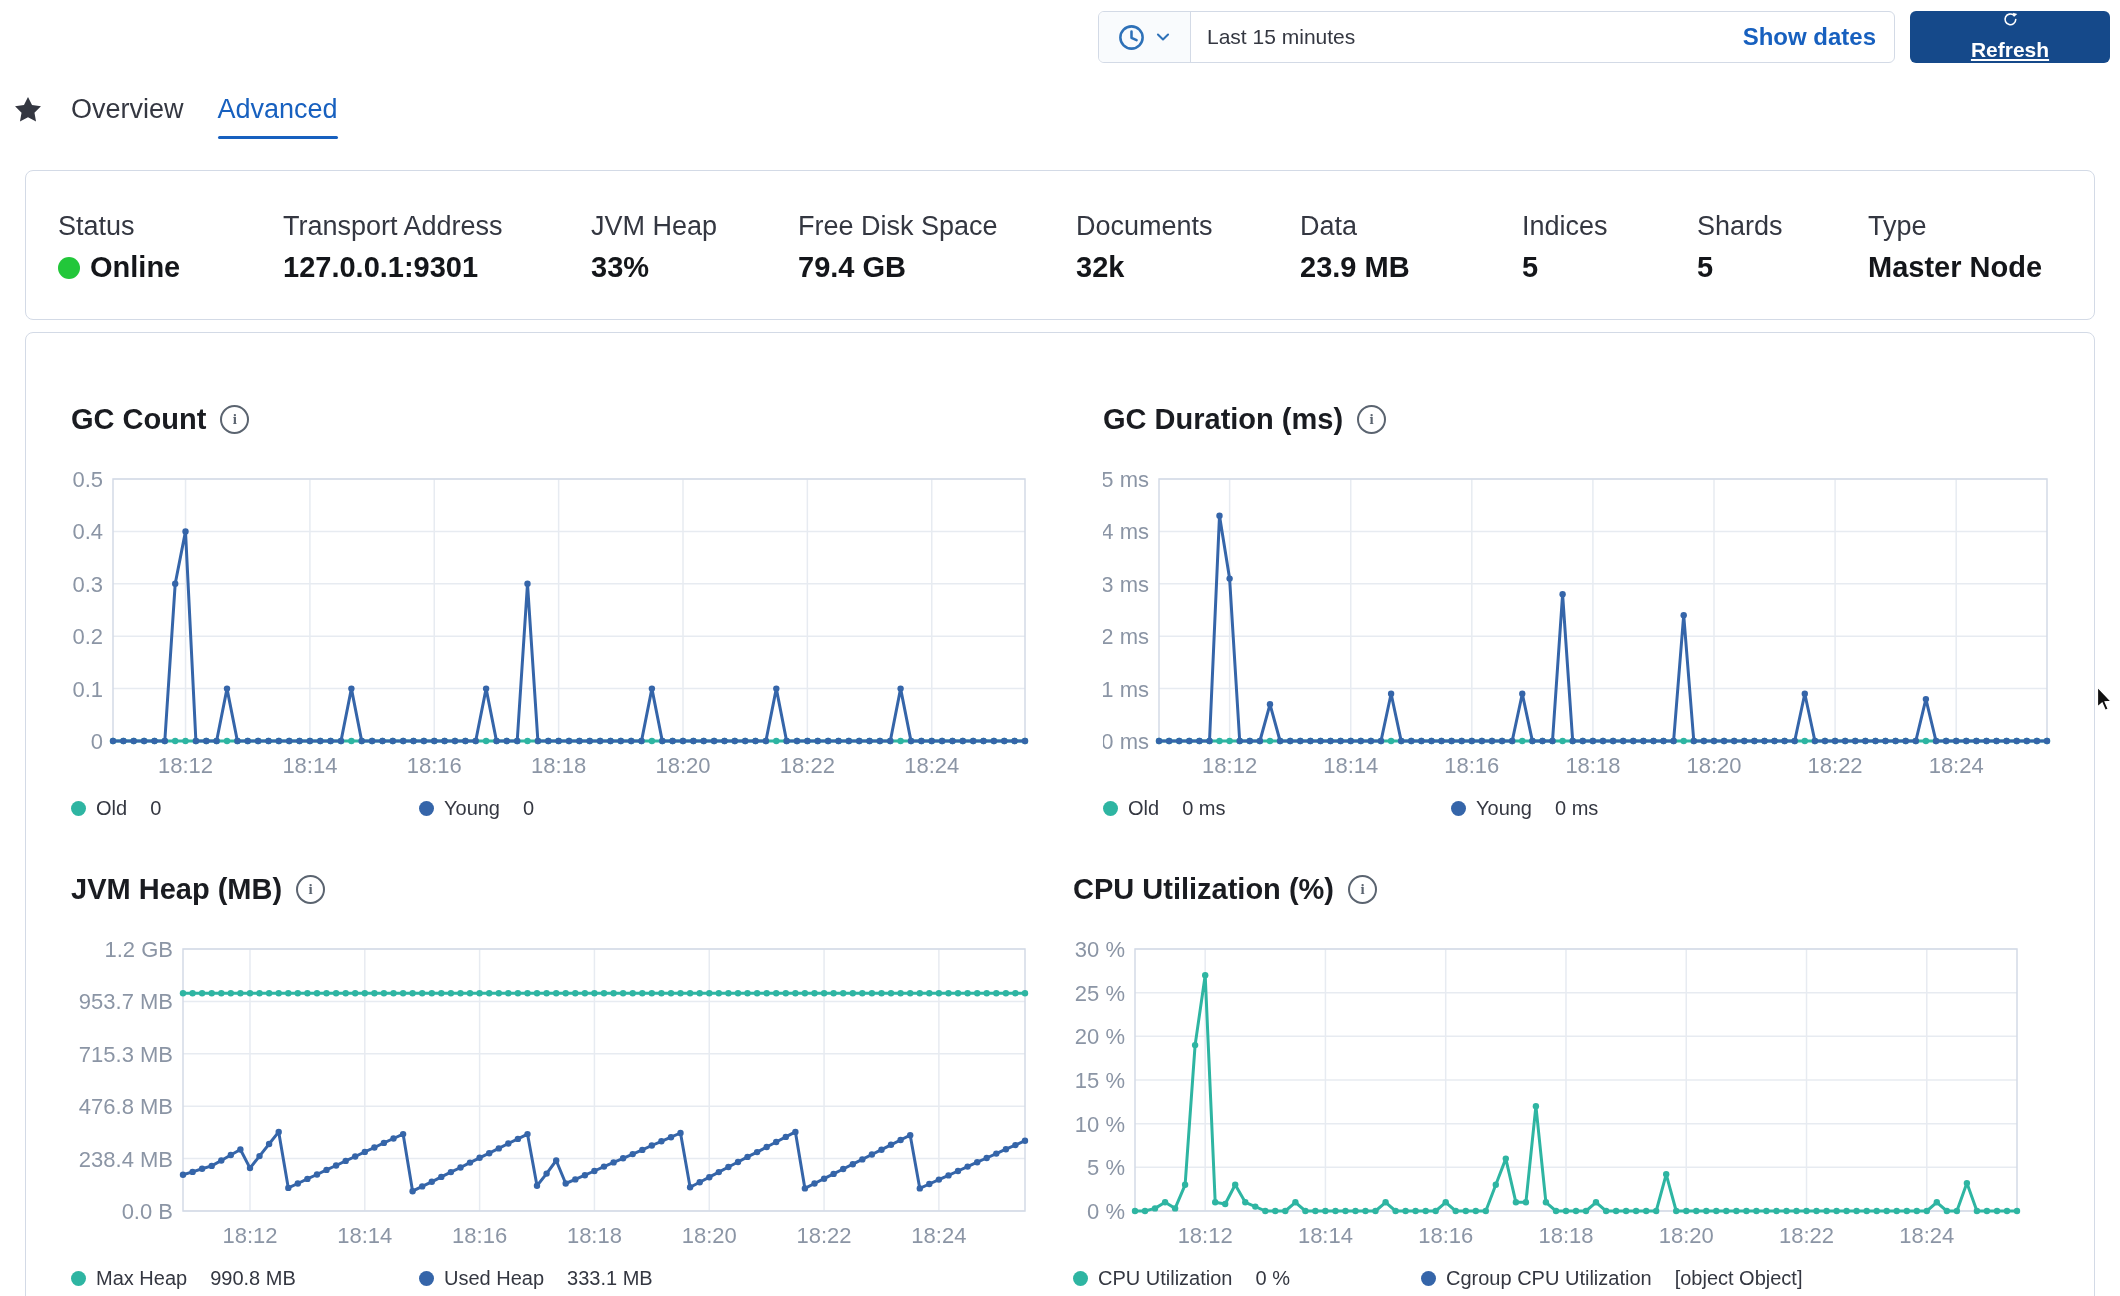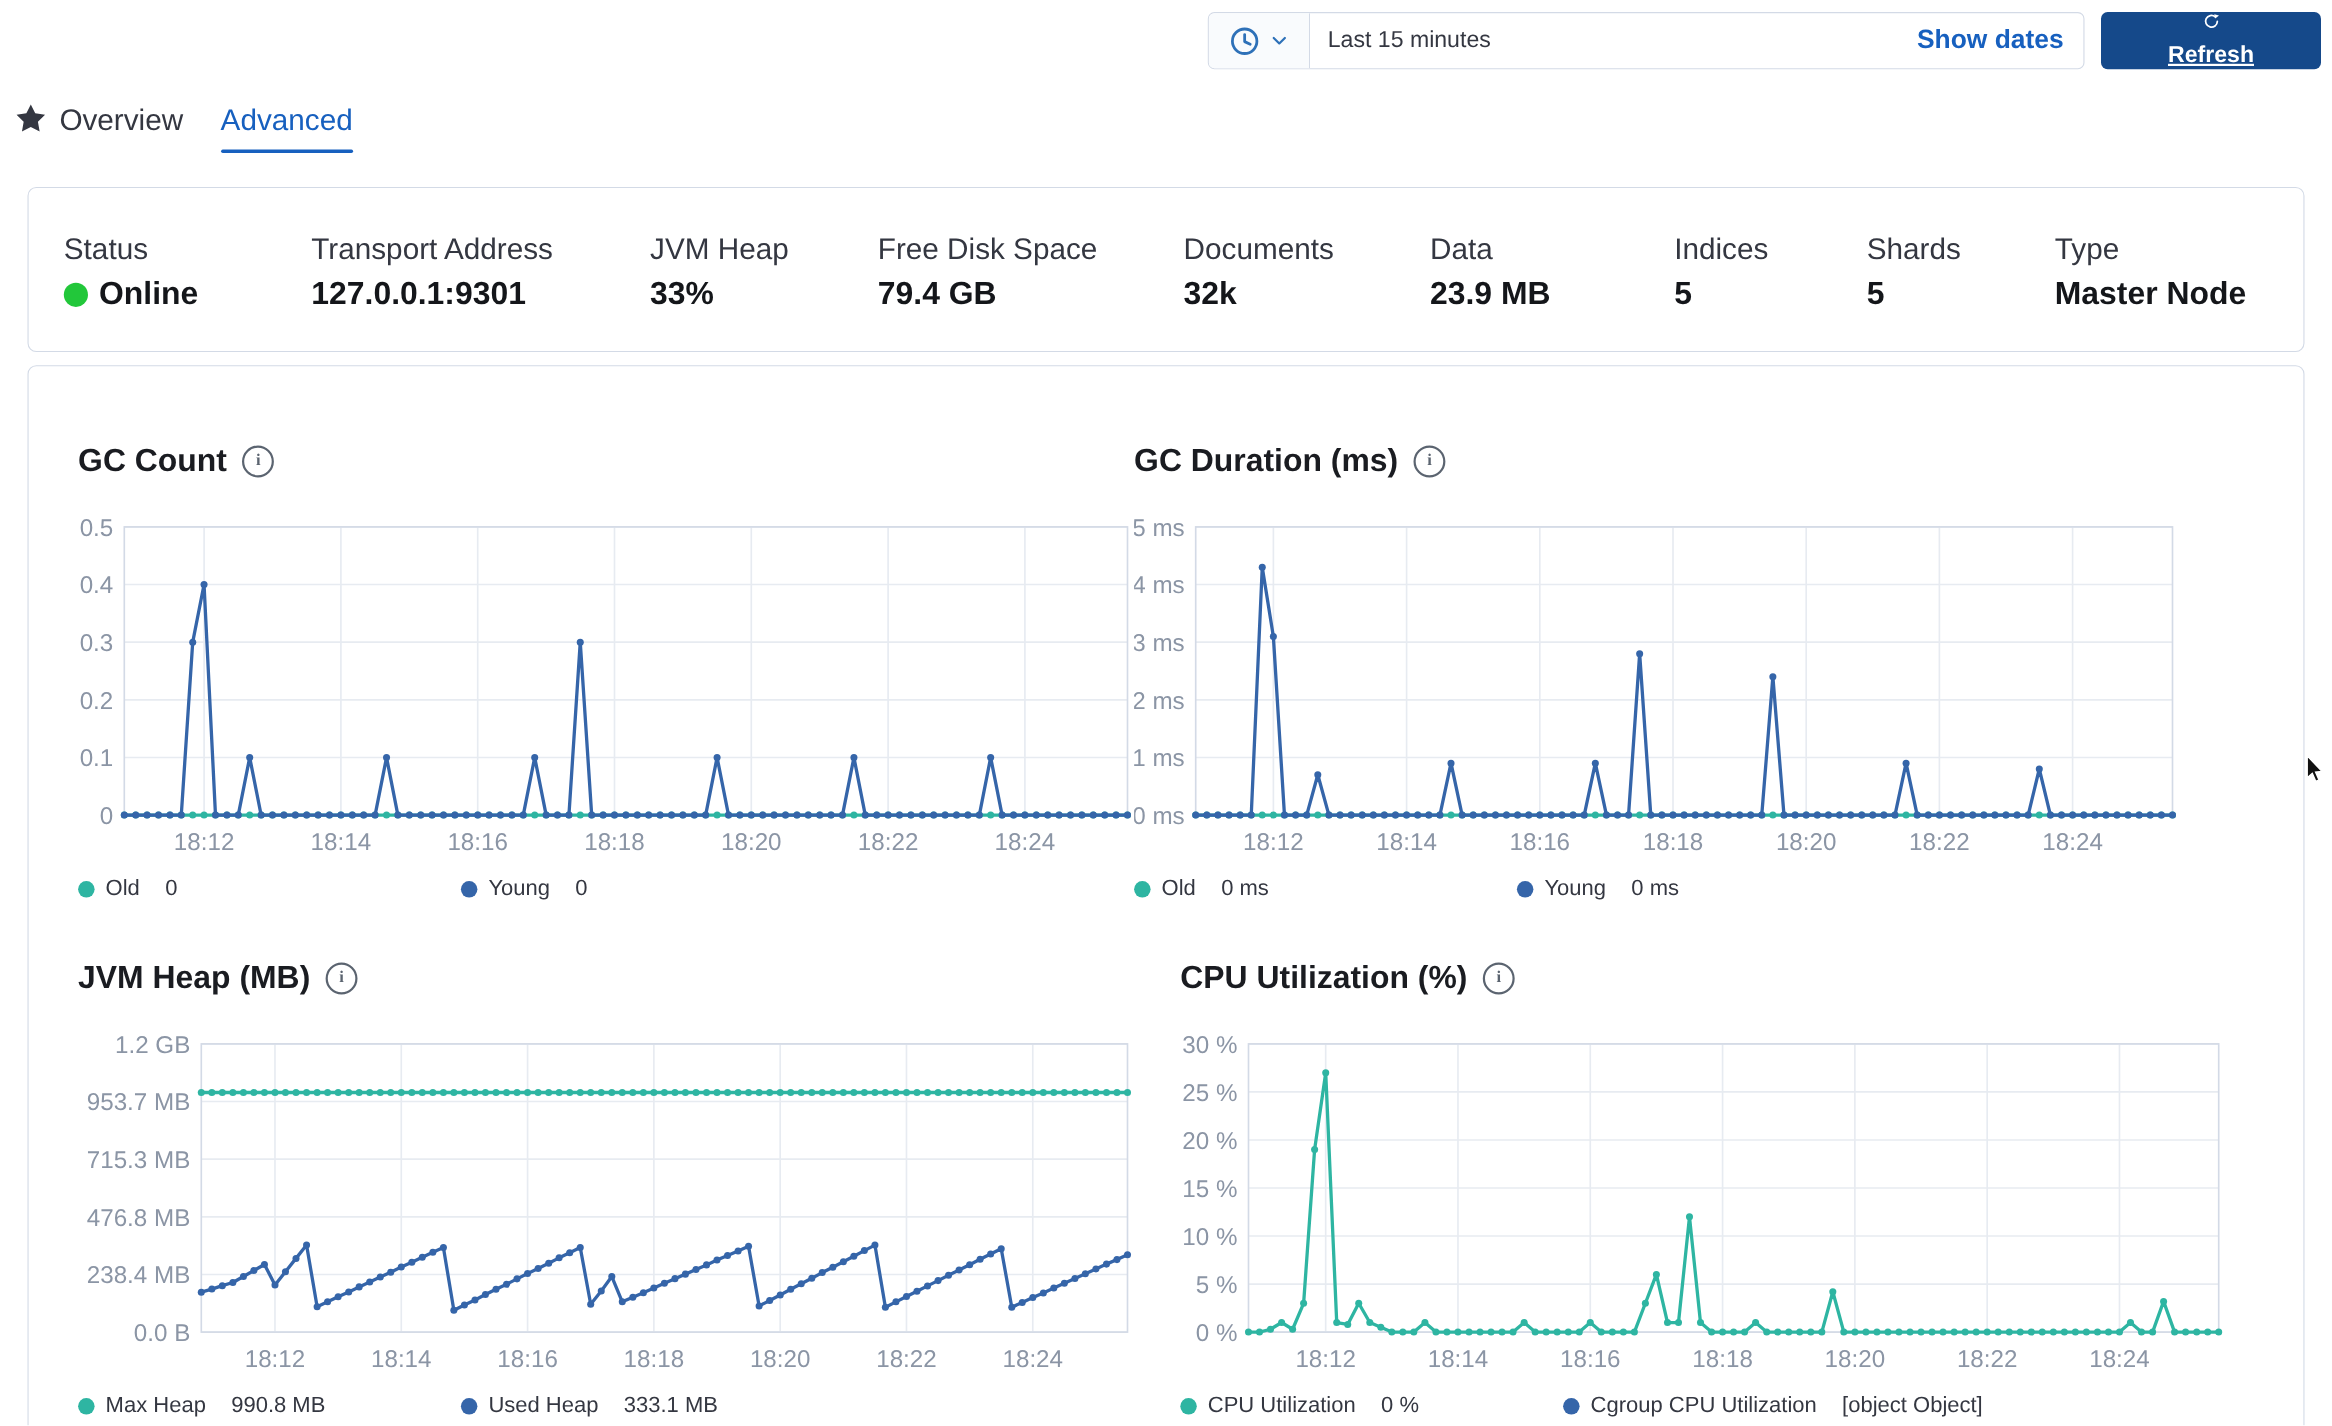--- a/index.html
+++ b/index.html
@@ -15,21 +15,21 @@
   .range-text{flex:1;display:flex;align-items:center;padding-left:16px;font-size:21px;color:#343741;cursor:pointer;}
   .show-dates{border:none;background:transparent;color:#1760bf;font-size:24px;font-weight:700;
               padding-right:18px;cursor:pointer;font-family:inherit;margin-left:44px;}
   .refresh-btn{position:absolute;left:1910px;top:11px;width:200px;height:52px;background:#15498a;
                border:none;border-radius:6px;color:#fff;display:flex;align-items:center;justify-content:center;
                gap:11px;cursor:pointer;font-family:inherit;flex-direction:column;}
   .refresh-btn span{font-size:21px;font-weight:700;text-decoration:underline;}
 
   
   .tabs{position:absolute;left:14px;top:94px;display:flex;align-items:center;gap:34px;}
-  .tab{position:relative;display:flex;gap:12px;font-size:27px;font-weight:500;
+  .tab{position:relative;display:flex;align-items:center;gap:29px;font-size:27px;font-weight:500;
        color:#343741;padding-bottom:14px;cursor:pointer;}
   .tab.active{color:#1760bf;}
   .tab.active::after{content:"";position:absolute;left:0;right:0;bottom:0;height:3px;background:#1760bf;border-radius:2px;}
 
   
   .panel{position:absolute;left:25px;width:2070px;background:#fff;border:1px solid #d3dae6;border-radius:8px;box-sizing:border-box;}
   .summary-panel{top:170px;height:150px;}
   .charts-panel{top:332px;height:1100px;}
 
   .sum-item{position:absolute;top:40px;}
@@ -371,21 +371,21 @@
             <span>Old</span>
             <span class="lg-val">0</span>
           </span>
           <span class="lg-item">
             <span class="lg-dot" style="background: rgb(53, 101, 169);"></span>
             <span>Young</span>
             <span class="lg-val">0</span>
           </span>
         </div>
       </div>
-      <div class="chart" style="left: 1005px; top: 64px; width: 948px;">
+      <div class="chart" style="left: 1077px; top: 64px; width: 948px;">
         <div class="chart-head">
           <h2 class="chart-title">GC Duration (ms)</h2>
           <span class="info-icon">i</span>
         </div>
         <svg width="948" height="336">
           <line x1="56" y1="286" x2="944" y2="286" stroke="#e7ebf1" stroke-width="1.5"></line>
           <line x1="56" y1="233.6" x2="944" y2="233.6" stroke="#e7ebf1" stroke-width="1.5"></line>
           <line x1="56" y1="181.2" x2="944" y2="181.2" stroke="#e7ebf1" stroke-width="1.5"></line>
           <line x1="56" y1="128.8" x2="944" y2="128.8" stroke="#e7ebf1" stroke-width="1.5"></line>
           <line x1="56" y1="76.39999999999998" x2="944" y2="76.39999999999998" stroke="#e7ebf1" stroke-width="1.5"></line>

